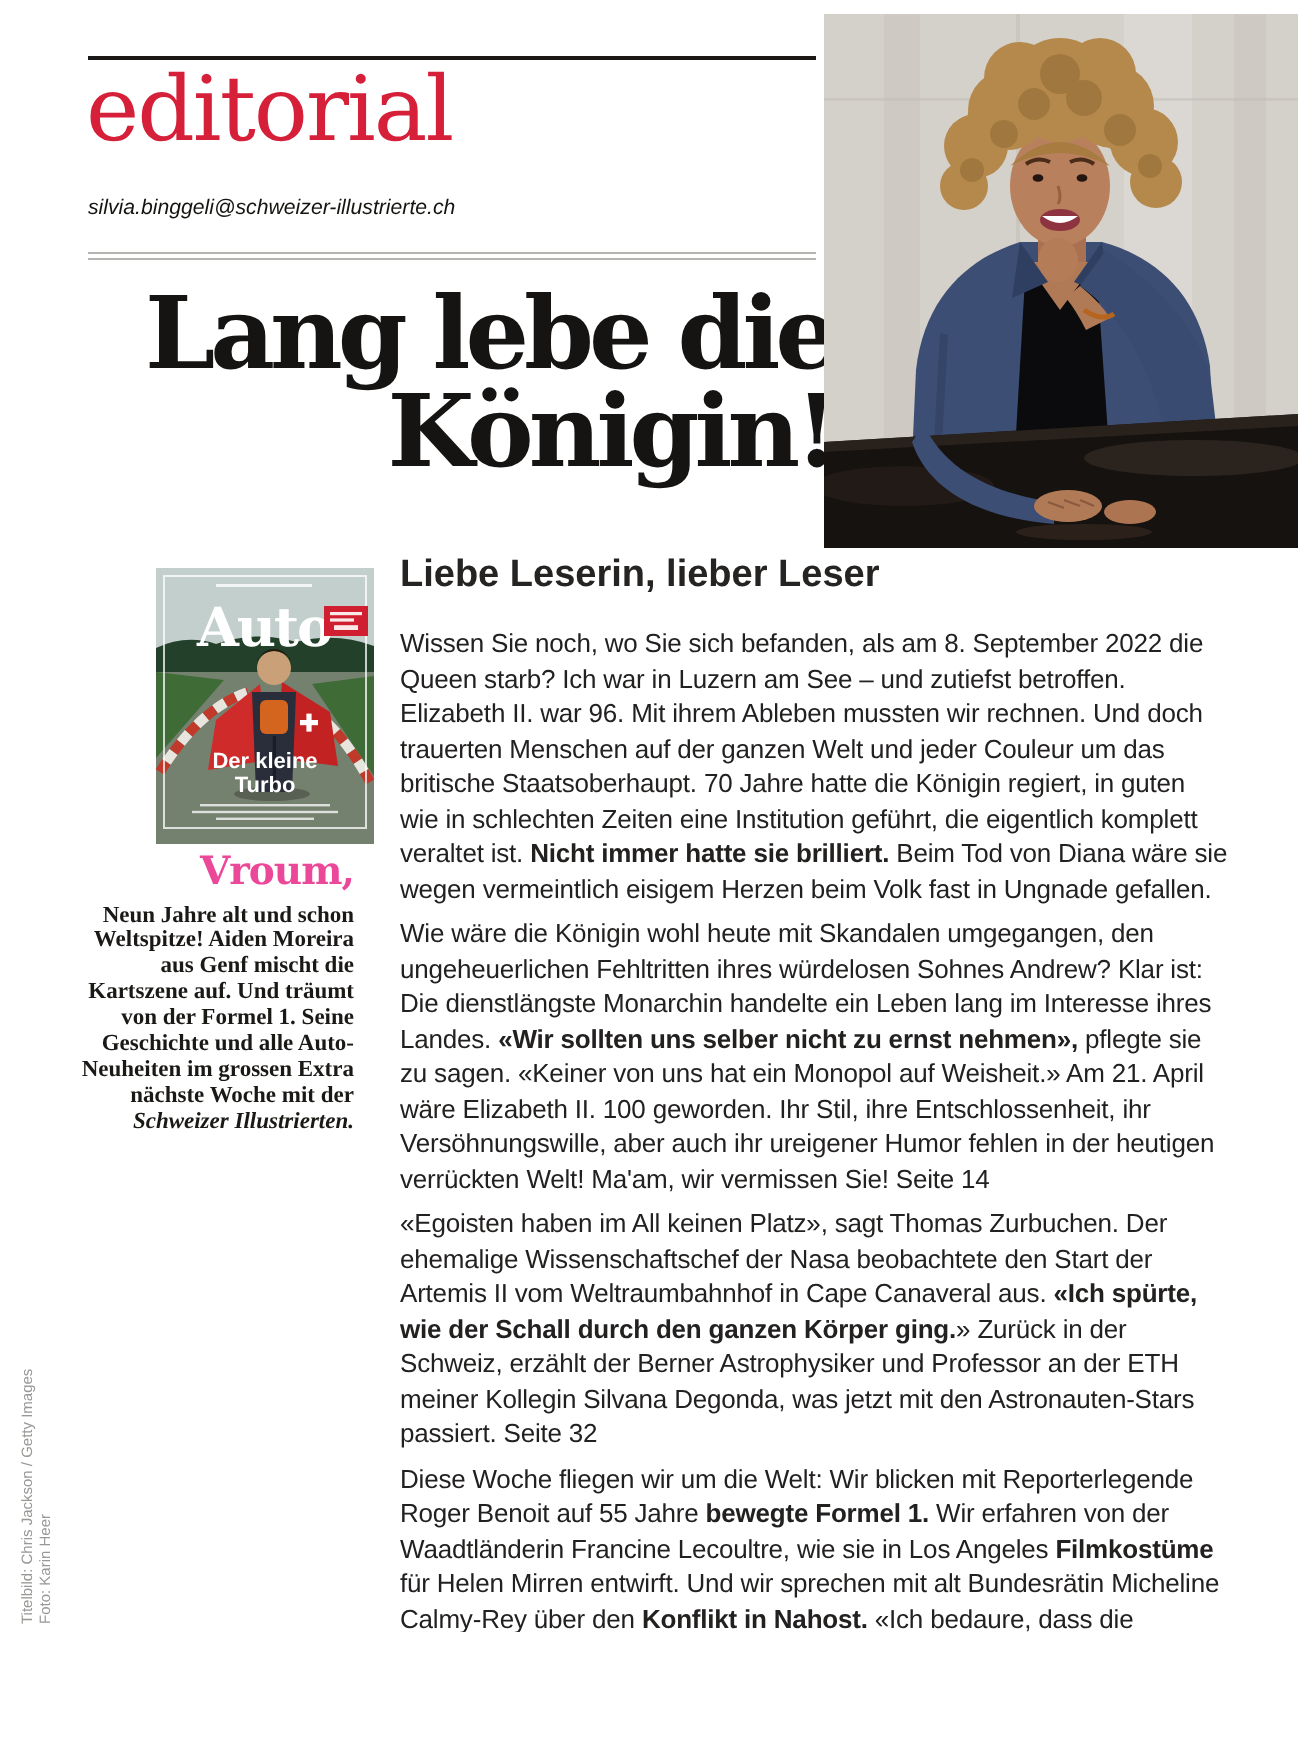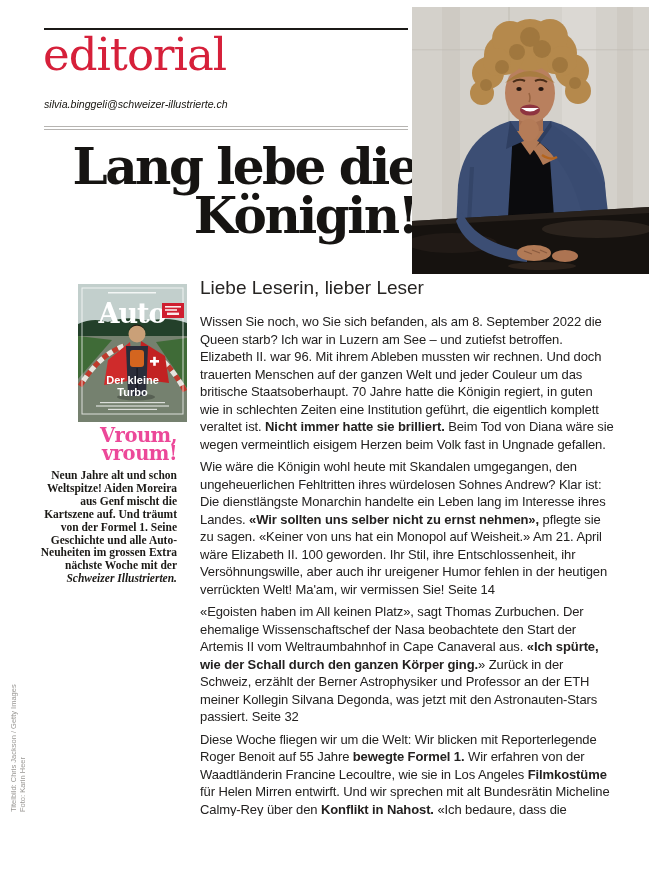--- a/index.html
+++ b/index.html
@@ -28,21 +28,21 @@
   
   .cover-thumb{position:absolute;left:78px;top:284px;width:109px;height:138px;}
   .cover-thumb svg{display:block;}
   .teaser{position:absolute;left:36px;top:427px;width:141px;text-align:right;}
   .teaser-head{font-family:"DejaVu Serif",serif;font-weight:700;font-size:19.5px;
         line-height:17.5px;letter-spacing:-0.5px;color:#d6203a;}
   .teaser-text{margin-top:7px;font-size:11.5px;line-height:12.9px;font-weight:700;color:#1b1916;font-family:Liberation Serif, serif;}
 
   
   .article{position:absolute;left:200px;top:276px;width:414px;color:#232120;}
-  .salutation{font-size:19px;line-height:24px;font-weight:400;color:#262422;margin:0 0 13px 0;}
+  .salutation{font-size:19px;line-height:24px;font-weight:700;color:#262422;margin:0 0 13px 0;}
   .body-para{margin:0 0 5px 0;font-size:13px;line-height:17.5px;letter-spacing:-0.1px;}
   .b{font-weight:700;}
   .i{font-style:italic;}
 
   
   .footer{position:absolute;top:845px;right:27px;font-size:8.5px;letter-spacing:0.8px;color:#1a1816;}
   .footer .brand{font-weight:600;}
   .footer .pagenum{font-weight:700;margin-left:5px;letter-spacing:0;}
 
   
@@ -170,21 +170,20 @@
       <text x="54.5" y="112" text-anchor="middle" font-family="Liberation Sans, sans-serif" font-weight="700" font-size="11" fill="#ffffff">Turbo</text>
       <rect x="22" y="118" width="65" height="1.2" fill="#ffffff" opacity="0.75"></rect>
       <rect x="18" y="121.4" width="73" height="1.2" fill="#ffffff" opacity="0.75"></rect>
       <rect x="30" y="124.8" width="49" height="1.2" fill="#ffffff" opacity="0.75"></rect>
     </svg>
   </div>
 
   <div class="teaser">
     <div class="teaser-head accent" style="color: #ec4899;">
       <div>Vroum,</div>
-      <div>vroum!</div>
     </div>
     <div class="teaser-text"><span>Neun Jahre alt und schon Weltspitze! Aiden Moreira aus Genf mischt die Kartszene auf. Und träumt von der Formel 1. Seine Geschichte und alle Auto-Neuheiten im grossen Extra nächste Woche mit der </span><span class="i">Schweizer Illustrierten.</span></div>
   </div>
 
   <div class="article">
     <h2 class="salutation">Liebe Leserin, lieber Leser</h2>
     <div>
         <p class="body-para"><span>Wissen Sie noch, wo Sie sich befanden, als am 8. September 2022 die Queen starb? Ich war in Luzern am See – und zutiefst betroffen. Elizabeth II. war 96. Mit ihrem Ableben mussten wir rechnen. Und doch trauerten Menschen auf der ganzen Welt und jeder Couleur um das britische Staatsoberhaupt. 70 Jahre hatte die Königin regiert, in guten wie in schlechten Zeiten eine Institution geführt, die eigentlich komplett veraltet ist. </span><span class="b">Nicht immer hatte sie brilliert.</span><span> Beim Tod von Diana wäre sie wegen vermeintlich eisigem Herzen beim Volk fast in Ungnade gefallen.</span></p>
         <p class="body-para"><span>Wie wäre die Königin wohl heute mit Skandalen umgegangen, den ungeheuerlichen Fehltritten ihres würdelosen Sohnes Andrew? Klar ist: Die dienstlängste Monarchin handelte ein Leben lang im Interesse ihres Landes. </span><span class="b">«Wir sollten uns selber nicht zu ernst nehmen»,</span><span> pflegte sie zu sagen. «Keiner von uns hat ein Monopol auf Weisheit.» Am 21. April wäre Elizabeth II. 100 geworden. Ihr Stil, ihre Entschlossenheit, ihr Versöhnungswille, aber auch ihr ureigener Humor fehlen in der heutigen verrückten Welt! Ma'am, wir vermissen Sie! Seite 14</span></p>
         <p class="body-para"><span>«Egoisten haben im All keinen Platz», sagt Thomas Zurbuchen. Der ehemalige Wissenschaftschef der Nasa beobachtete den Start der Artemis II vom Weltraumbahnhof in Cape Canaveral aus. </span><span class="b">«Ich spürte, wie der Schall durch den ganzen Körper ging.</span><span>» Zurück in der Schweiz, erzählt der Berner Astrophysiker und Professor an der ETH meiner Kollegin Silvana Degonda, was jetzt mit den Astronauten-Stars passiert. Seite 32</span></p>

